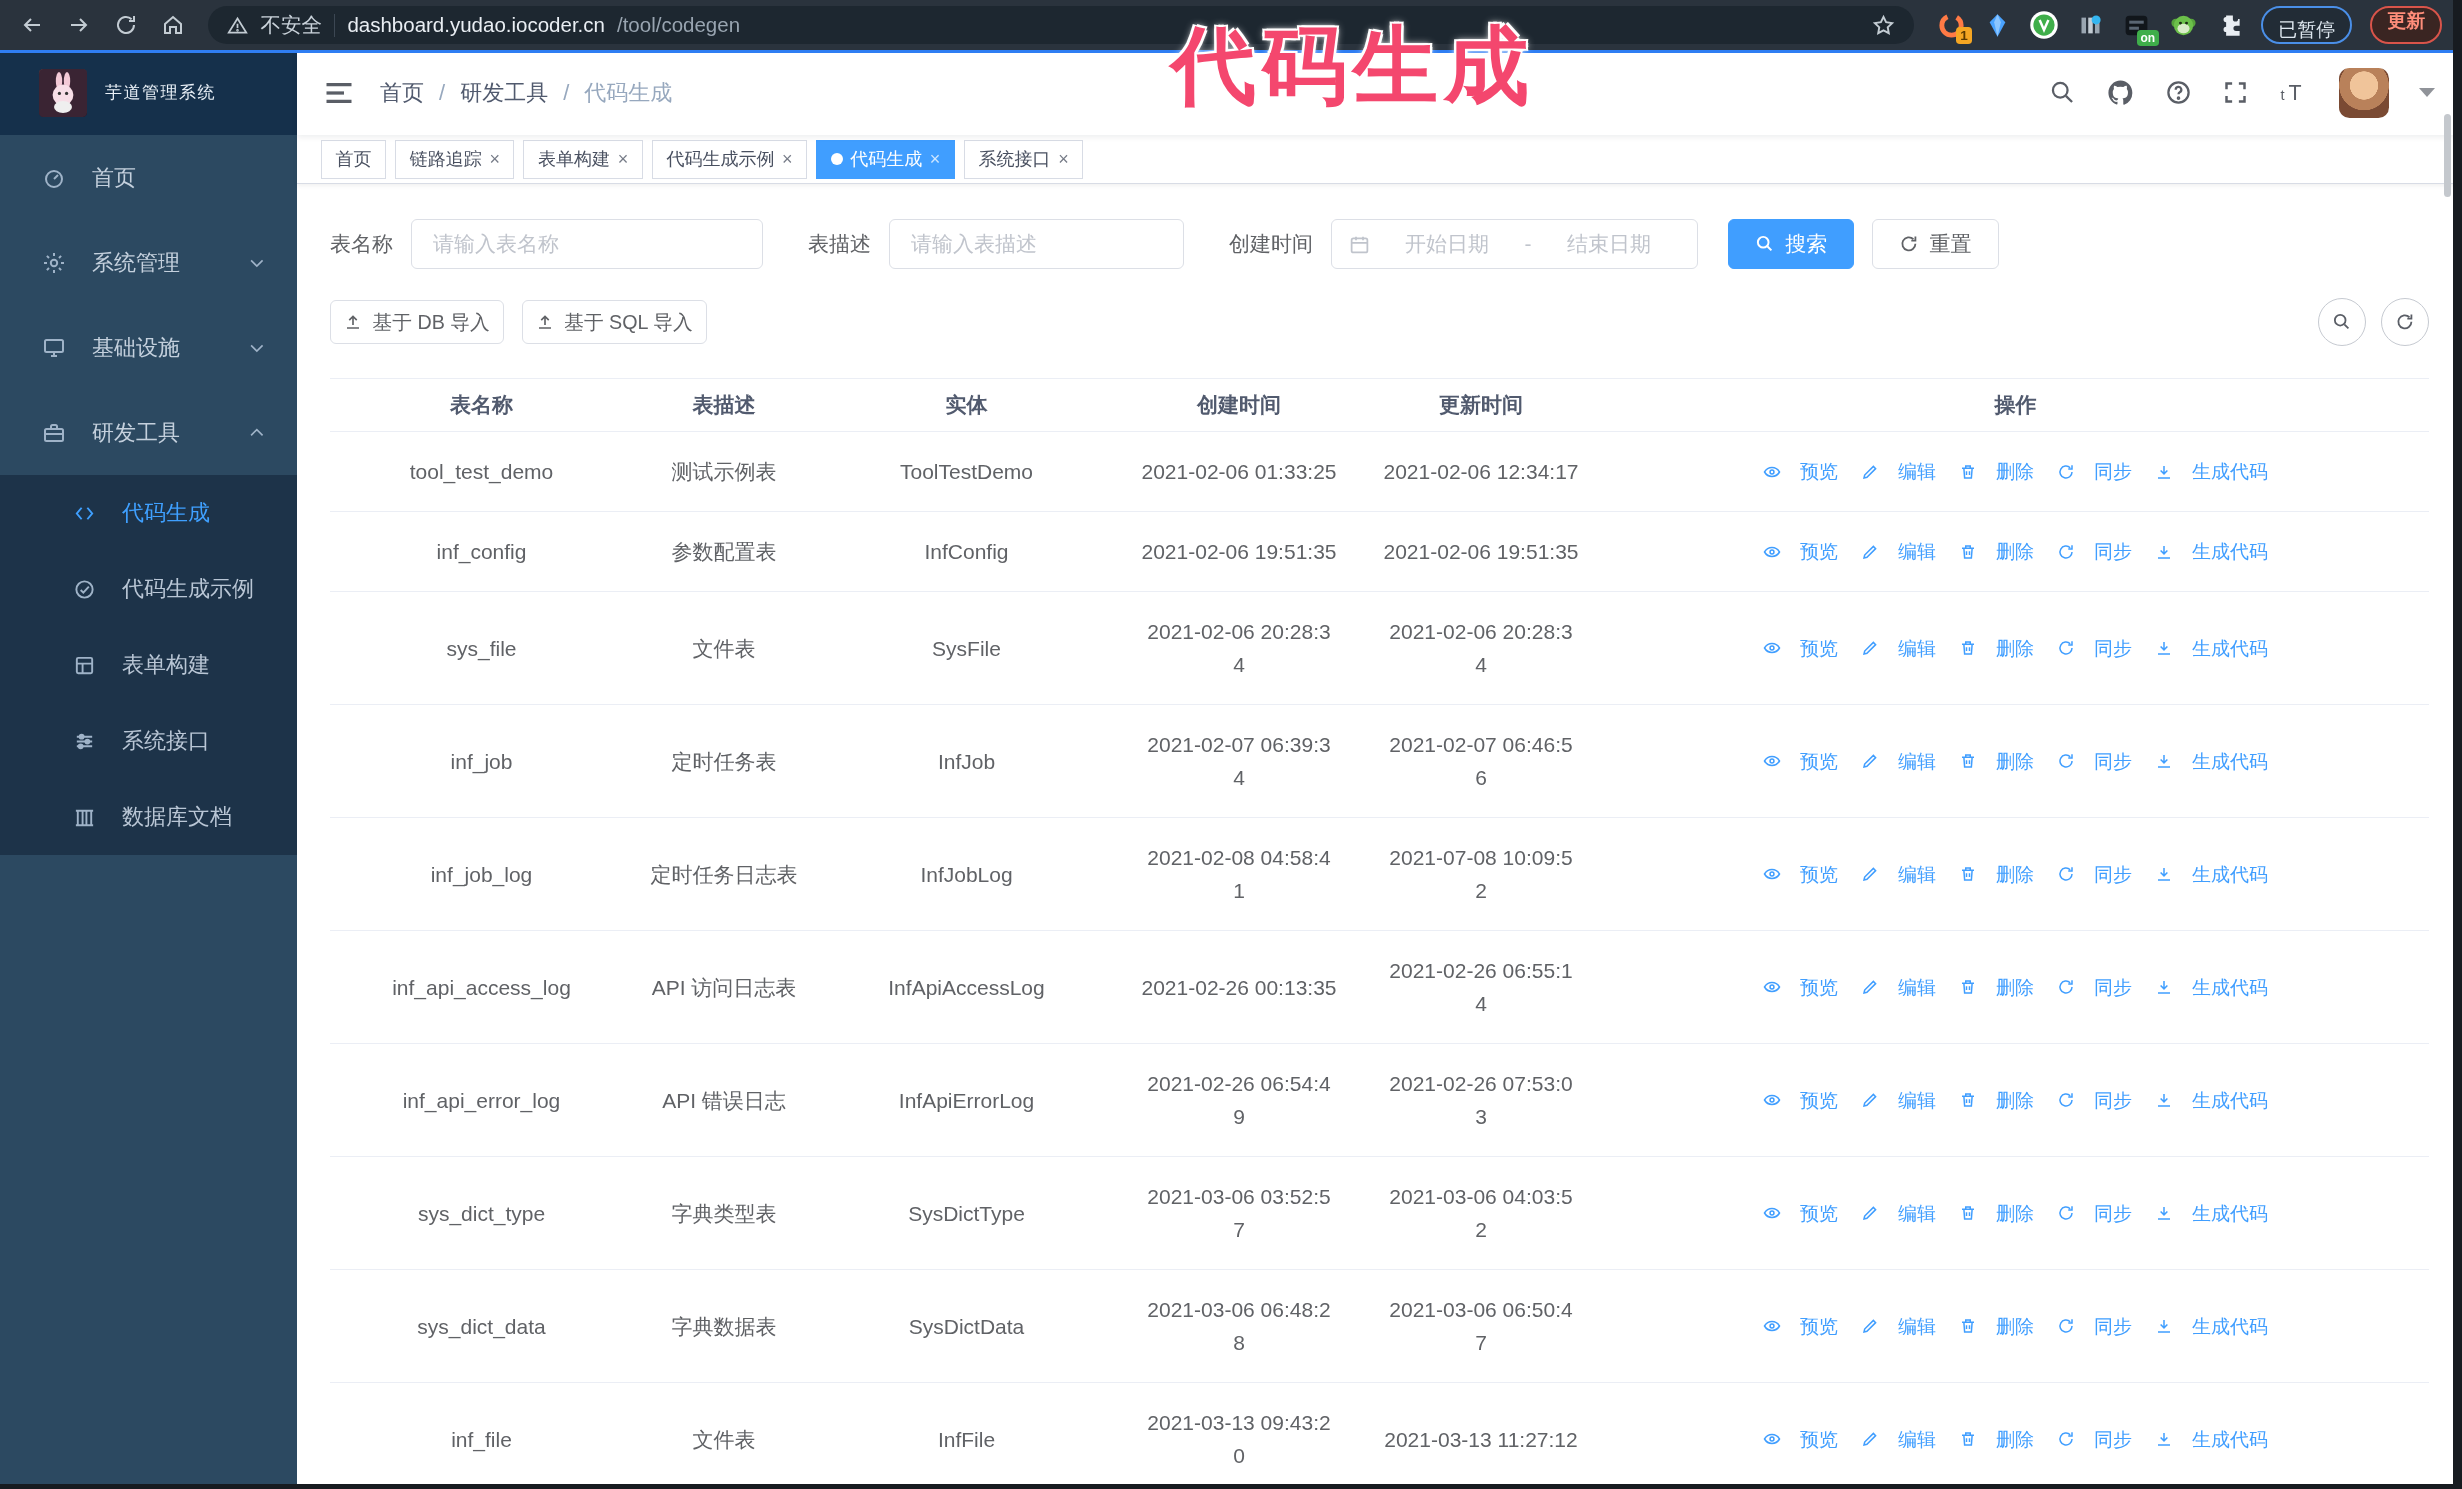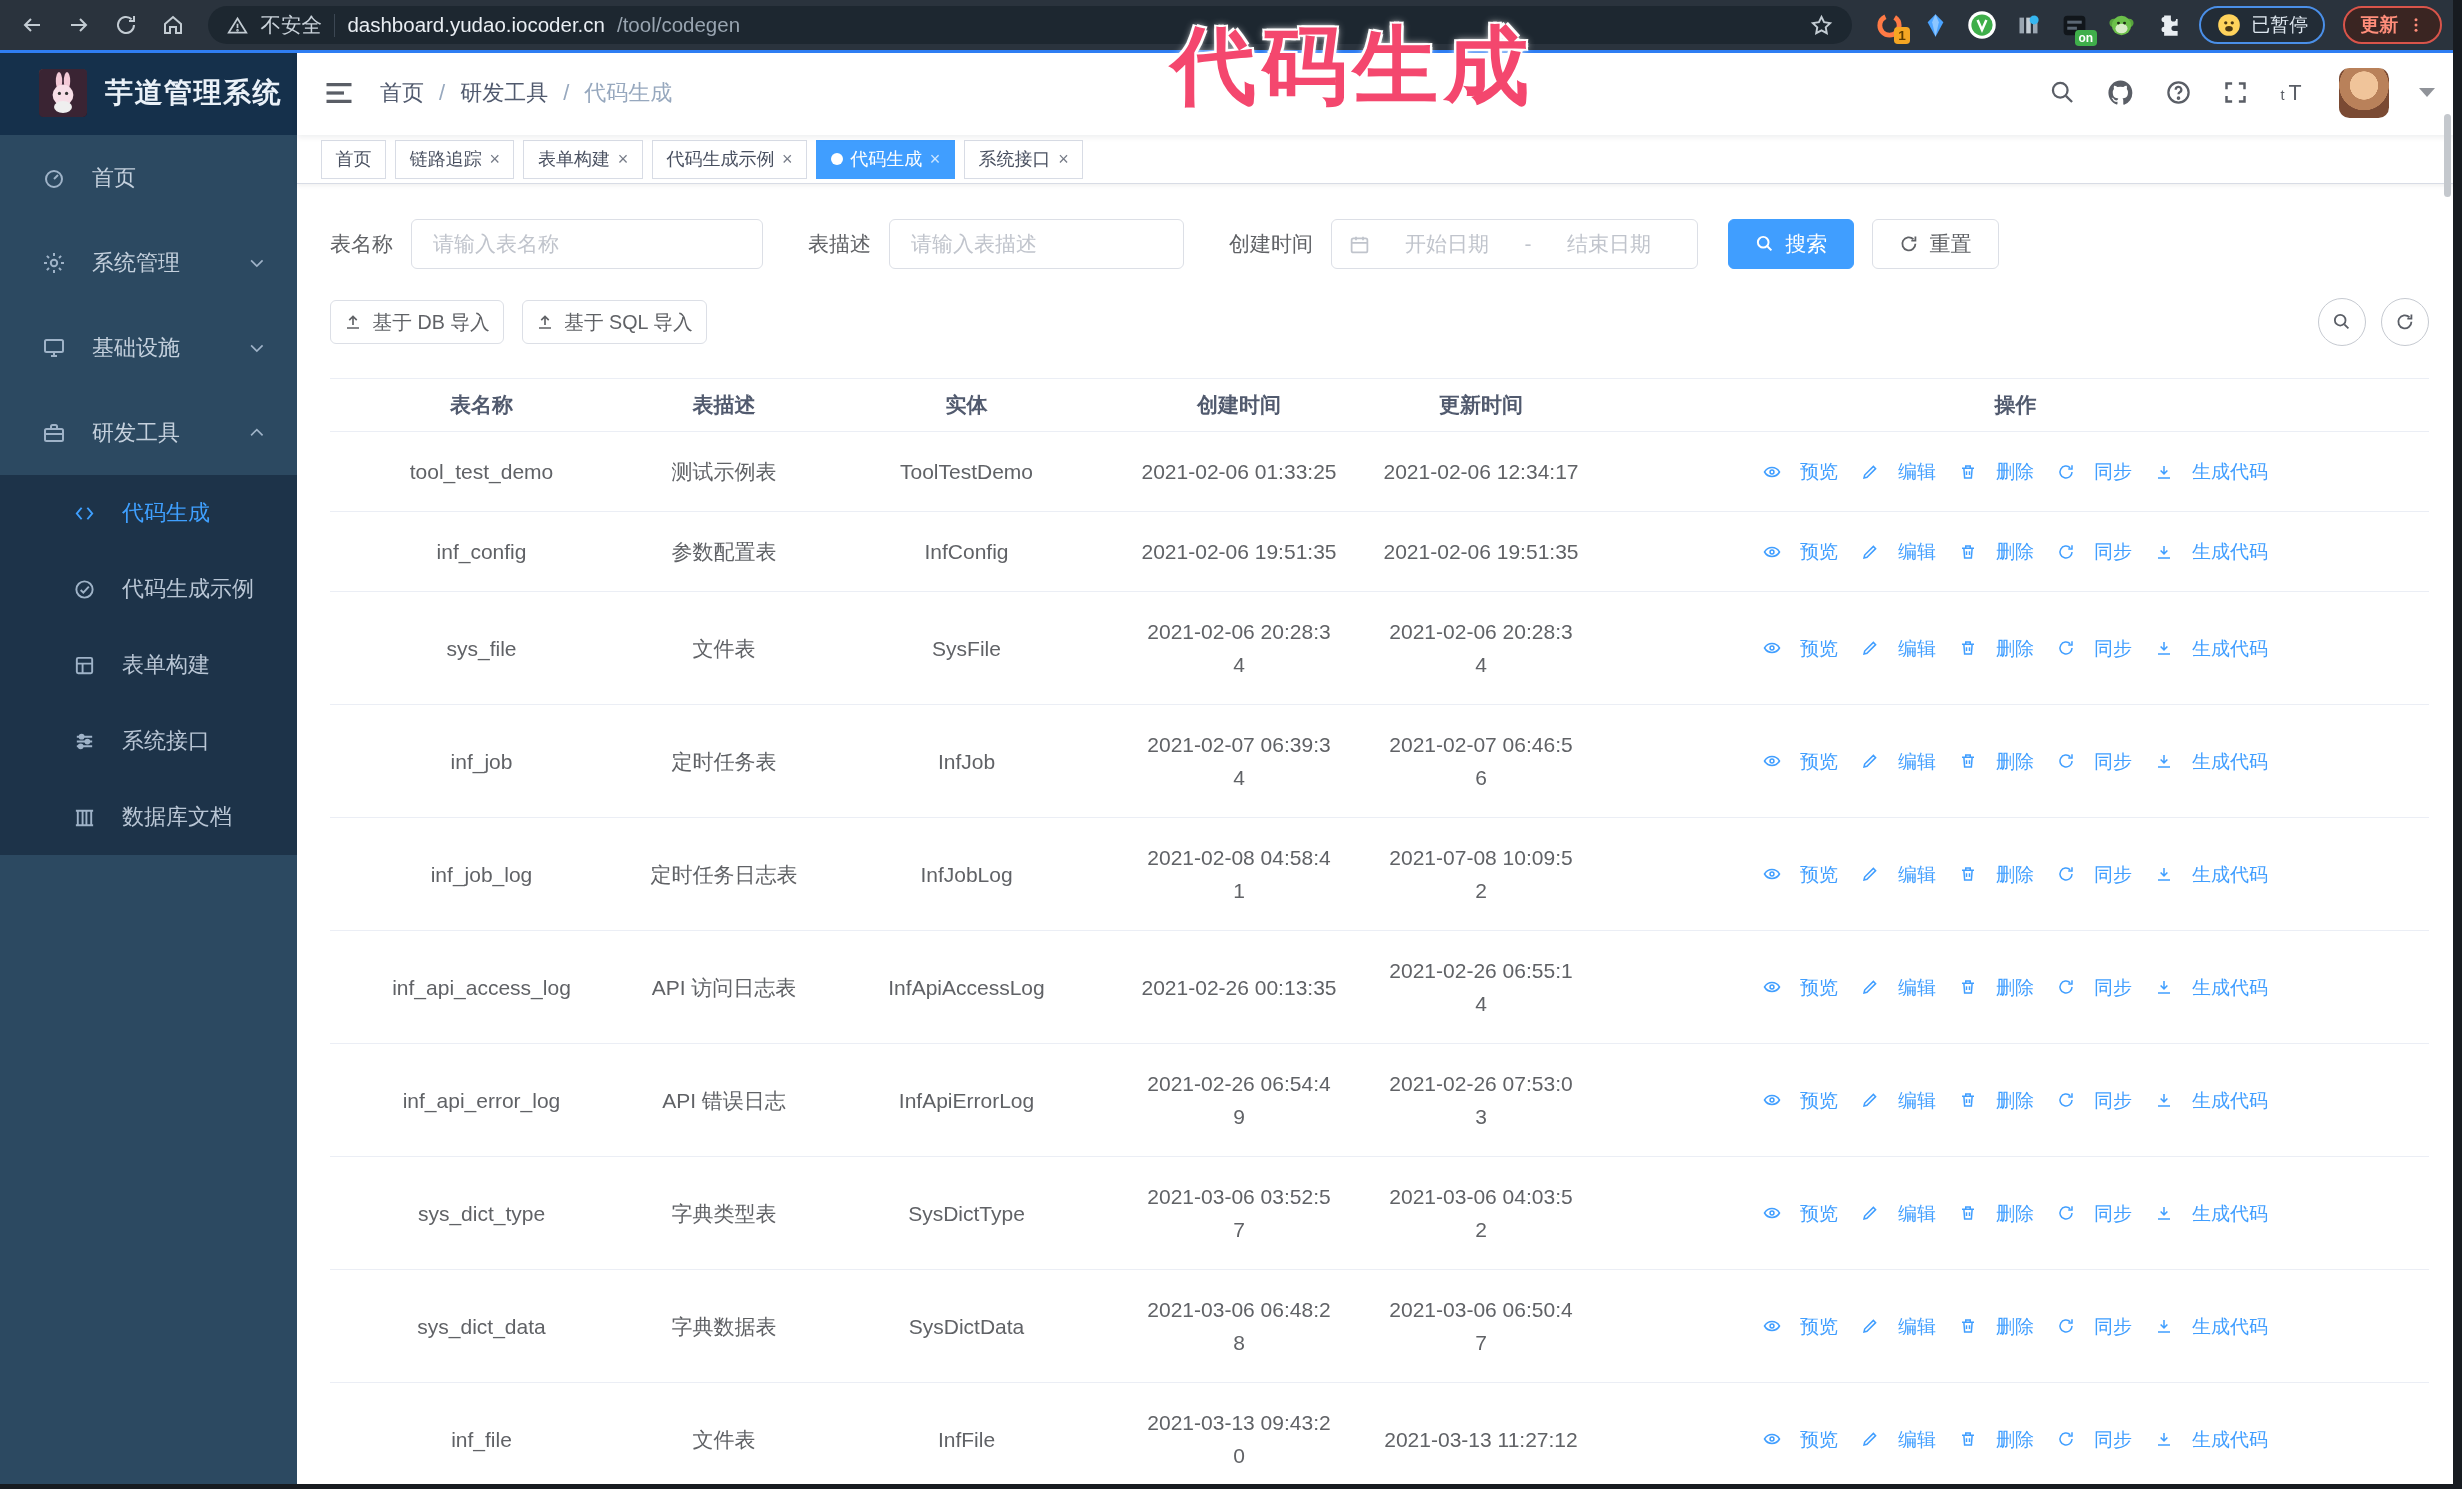--- a/index.html
+++ b/index.html
@@ -14,21 +14,21 @@
   .urlbar{flex:1;height:38px;border-radius:19.7px;background:#1d2730;display:flex;align-items:center;
     padding:0 19.7px;gap:12px;min-width:0;}
   .urlbar .warn{color:#c3ccd3;}
   .sec-label{color:#c9d2da;font-size:20.5px;}
   .url-div{width:1.5px;height:23px;background:#3c4753;}
   .url-host{color:#e9eef3;font-size:20.5px;}
   .url-path{color:#98a4b0;font-size:20.5px;}
   .urlbar .spacer{flex:1;}
   .ext-area{display:flex;align-items:center;gap:18px;}
   .pill{height:38px;border-radius:20.5px;display:flex;align-items:center;gap:9px;padding:0 15px;
-    font-size:19px;box-sizing:border-box;}
+    font-size:19px;box-sizing:border-box;flex-direction:column;}
   .pill.paused{border:2.3px solid #4a8fe8;color:#dde6ee;background:#222c36;}
   .pill.update{border:2.3px solid #d9544a;color:#ff8d7a;background:#3a2522;font-weight:bold;}
   .badge1{position:absolute;right:-6px;bottom:-4.5px;background:#f5a623;color:#5d3b00;font-size:13.6px;
     border-radius:3.8px;padding:0.8px 4.5px;font-weight:700;}
   .badge-on{position:absolute;right:-7.6px;bottom:-6px;background:#3fae4a;color:#fff;font-size:12px;
     border-radius:3.8px;padding:0.8px 3.8px;font-weight:700;}
   .ext{position:relative;}
 
   .progress-line{position:absolute;top:50px;left:0;right:0;height:3px;background:#2f7ef3;z-index:6;}
 
@@ -36,21 +36,21 @@
   .annotation{position:absolute;left:1171px;top:9px;z-index:50;font-size:85px;font-weight:700;
     letter-spacing:6px;color:#f4476e;font-family:"DejaVu Sans",sans-serif;
     text-shadow:0 0 4.5px #fff,0 0 9px #fff,2.3px 2.3px 0 #fff,-2.3px -2.3px 0 #fff,2.3px -2.3px 0 #fff,-2.3px 2.3px 0 #fff;}
 
   
   .app{position:absolute;top:50px;left:0;right:0;bottom:0;display:flex;}
   .sidebar{width:297px;background:#2c4961;display:flex;flex-direction:column;flex-shrink:0;}
   .logo-area{height:85px;background:#15304b;display:flex;align-items:center;padding-left:39px;gap:18px;}
   .logo-img{width:48px;height:48px;border-radius:4.5px;background:linear-gradient(145deg,#7b4a3a,#2e1f33 60%,#191423);
     display:flex;align-items:center;justify-content:center;overflow:hidden;}
-  .logo-title{color:#eaf1f8;font-size:28px;font-weight:700;letter-spacing:1.5px;}
+  .logo-title{color:#eaf1f8;font-size:17px;font-weight:400;letter-spacing:1.5px;}
   .menu{flex:1;}
   .m-item{height:85px;display:flex;align-items:center;padding:0 30px 0 42px;gap:26px;color:#c4d0dd;
     font-size:22px;cursor:pointer;}
   .m-item .ic{color:#9fb3c8;flex-shrink:0;}
   .m-item .lbl{flex:1;}
   .m-item .chev{color:#9fb3c8;}
   .submenu{background:#1d3349;}
   .s-item{height:76px;display:flex;align-items:center;padding-left:73px;gap:26px;color:#b9c6d5;
     font-size:22px;cursor:pointer;}
   .s-item .ic{color:#9fb3c8;}

